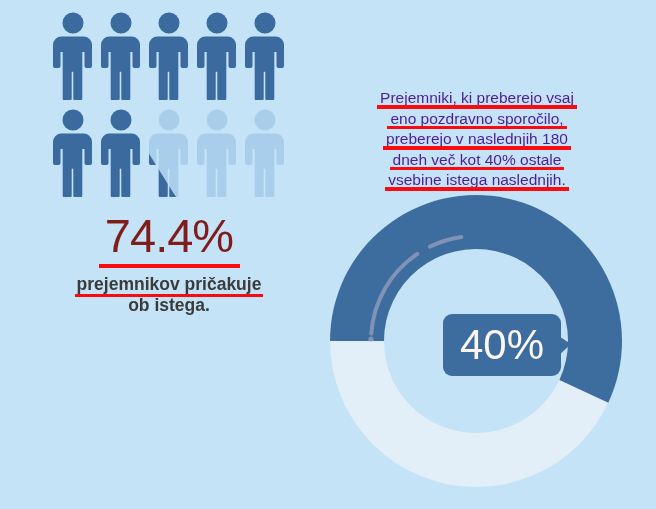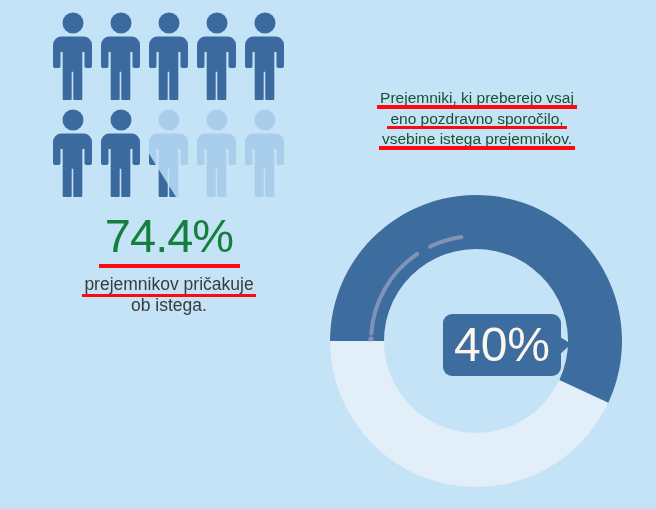--- a/index.html
+++ b/index.html
@@ -40,21 +40,21 @@
   #stat-block {
     position: absolute;
     left: 34px;
     top: 210px;
     width: 270px;
     text-align: center;
   }
   #stat-number {
     font-size: 47px;
     line-height: 52px;
-    color: #15803d;
+    color: #7f1d1d;
     letter-spacing: -1px;
     font-weight: 400;
     display: inline-block;
     position: relative;
   }
   #stat-number-underline {
     display: block;
     height: 4px;
     background: #fa0b10;
     width: 141px;
@@ -62,20 +62,21 @@
   }
   .cap-line {
     font-size: 17.5px;
     line-height: 20px;
     color: #3b3b3b;
     display: block;
     position: relative;
     margin: 0 auto;
     width: max-content;
     padding-bottom: 1px;
+    font-weight: bold;
   }
   .cap-line.ul::after {
     content: "";
     position: absolute;
     left: -2px;
     right: -2px;
     bottom: -2px;
     height: 3.5px;
     background: #fa0b10;
   }
@@ -84,21 +85,21 @@
   #note-block {
     position: absolute;
     left: 358px;
     top: 88px;
     width: 238px;
     text-align: center;
   }
   .note-line {
     font-size: 15.5px;
     line-height: 19.5px;
-    color: #14532d;
+    color: #4c1d95;
     display: block;
     position: relative;
     margin: 0 auto 1px auto;
     width: max-content;
     max-width: 238px;
   }
   .note-line::after {
     content: "";
     position: absolute;
     left: -3px;
@@ -141,21 +142,21 @@
     position: absolute;
     left: 114px;
     top: 21px;
     width: 0;
     height: 0;
     border-top: 9px solid transparent;
     border-bottom: 13px solid transparent;
     border-left: 14px solid #3d6d9e;
   }
   #callout-value {
-    font-size: 48px;
+    font-size: 42px;
     line-height: 38px;
     color: #fdf6ee;
     font-weight: 400;
     letter-spacing: 0px;
   }
 </style>
 </head>
 <body>
 
 <div id="stage">
@@ -257,21 +258,23 @@
     <span id="stat-number-underline"></span>
     <div id="stat-caption">
         <span class="cap-line ul">prejemnikov pričakuje</span>
         <span class="cap-line">ob istega.</span>
       </div>
   </div>
 
   <div id="note-block">
       <span class="note-line">Prejemniki, ki preberejo vsaj</span>
       <span class="note-line">eno pozdravno sporočilo,</span>
-      <span class="note-line">vsebine istega prejemnikov.</span>
+      <span class="note-line">preberejo v naslednjih 180</span>
+      <span class="note-line">dneh več kot 40% ostale</span>
+      <span class="note-line">vsebine istega naslednjih.</span>
     </div>
 
   <div id="donut">
       <svg width="320" height="300" viewBox="0 0 320 300" xmlns="http://www.w3.org/2000/svg">
         <g>
           <path d="M156.00 5.00 A146 146 0 0 1 156.00 297.00 L156.00 243.00 A92 92 0 0 0 156.00 59.00 Z" fill="#e2eff9"></path>
           <path d="M156.00 297.00 A146 146 0 0 1 156.00 5.00 L156.00 59.00 A92 92 0 0 0 156.00 243.00 Z" fill="#e2eff9"></path>
         </g>
         <g>
           <path d="M10.00 151.00 A146 146 0 1 1 288.32 212.70 L239.38 189.88 A92 92 0 1 0 64.00 151.00 Z" fill="#3d6d9e"></path>

